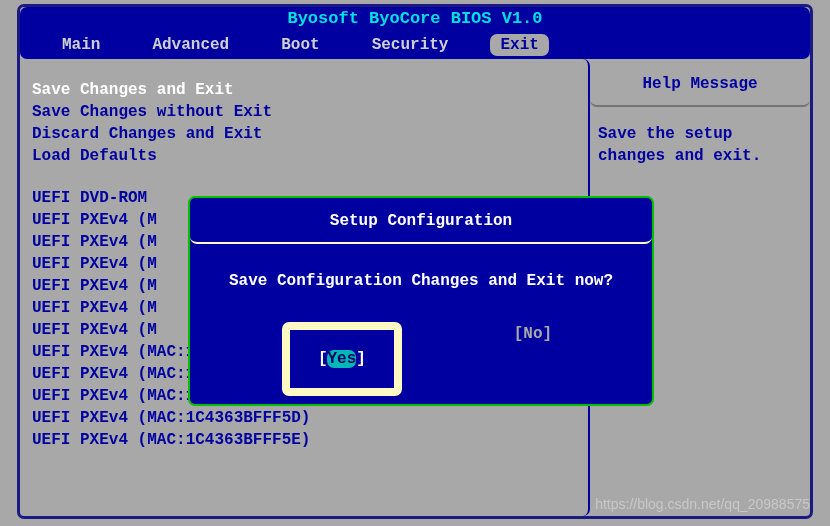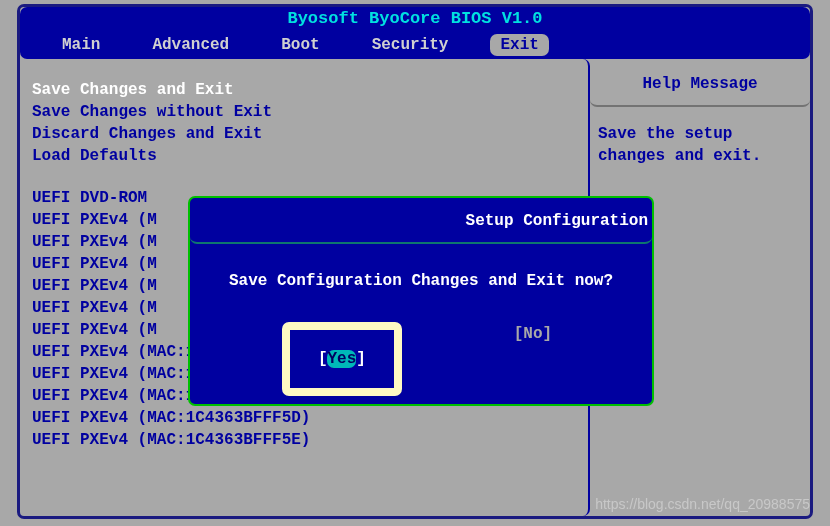--- a/index.html
+++ b/index.html
@@ -95,24 +95,24 @@
       position: absolute;
       top: 196px;
       left: 188px;
       width: 466px;
       height: 210px;
       background: #0000a0;
       border: 2px solid #00c000;
       z-index: 10;
     }
     .dialog-title {
-      text-align: right;
+      text-align: center;
       color: #ffffff;
       padding: 14px 4px 12px;
-      border-bottom: 2px solid #0f766e;
+      border-bottom: 2px solid #fef9c3;
     }
     .dialog-body {
       padding: 28px 0 0;
     }
     .dialog-message {
       text-align: center;
       color: #ffffff;
       margin-bottom: 32px;
     }
     .dialog-buttons {

